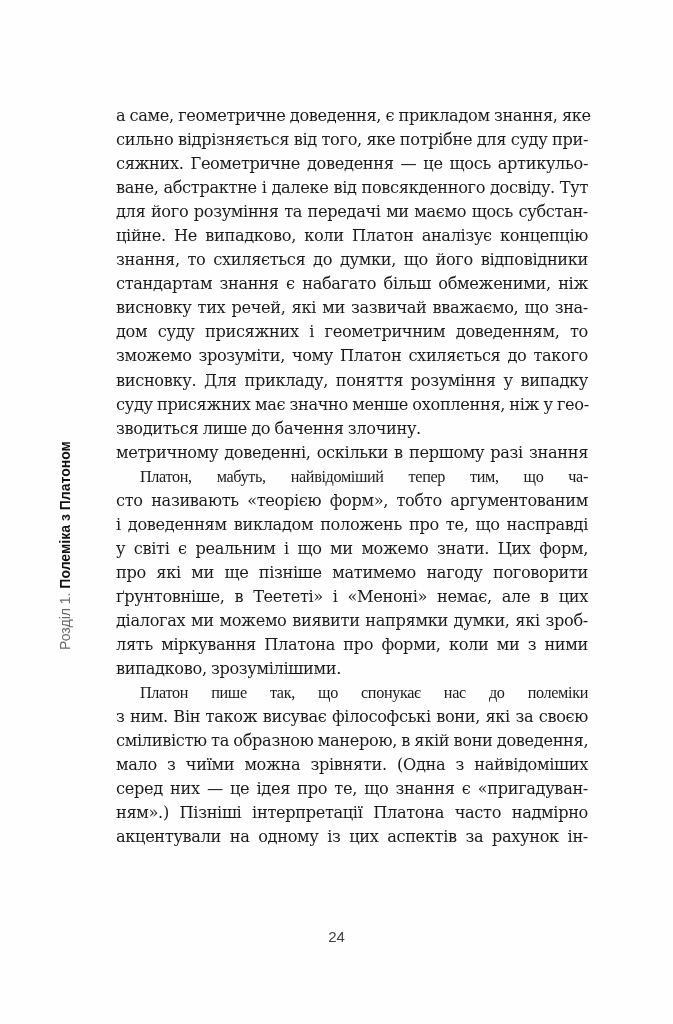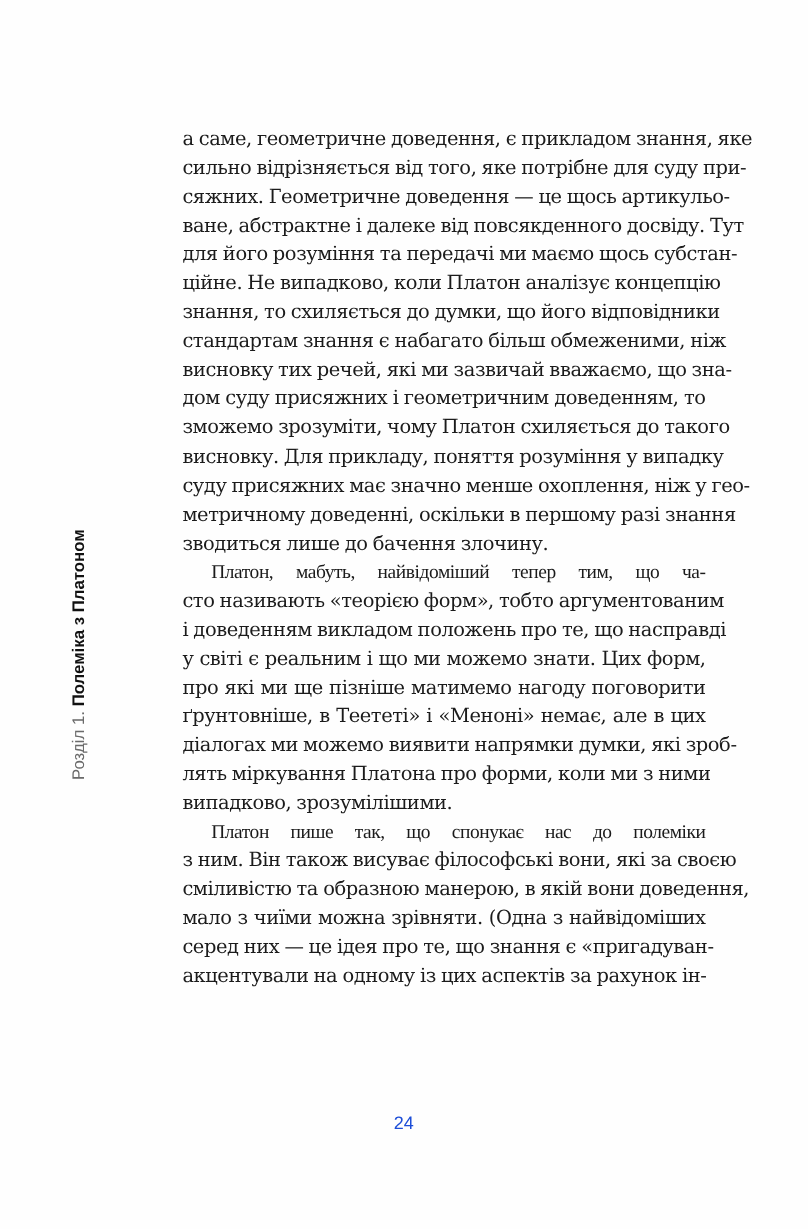--- a/index.html
+++ b/index.html
@@ -30,21 +30,20 @@
       color: #1b1b1b;
       letter-spacing: -0.35px;
       word-spacing: -0.5px;
     }
     .line {
       display: block;
       white-space: nowrap;
       text-align: justify;
       text-align-last: justify;
       height: 24.05px;
-      margin-left: 36px;
     }
     .line.last {
       text-align-last: left;
     }
     .line.indent {
       padding-left: 24px;
       font-family: Liberation Serif, serif;
     }
     .running-head {
       position: absolute;
@@ -67,21 +66,21 @@
       font-weight: bold;
     }
     .page-number {
       position: absolute;
       left: 0;
       width: 673px;
       top: 928px;
       text-align: center;
       font-family: "Liberation Sans", "DejaVu Sans", sans-serif;
       font-size: 15px;
-      color: #1d4ed8;
+      color: #404040;
     }
   </style>
 </head>
 <body>
 
 <div class="page">
 
   <div class="running-head">
     <span class="chapter-num">Розділ 1.</span>
     <span class="chapter-title">Полеміка з Платоном</span>
@@ -94,33 +93,34 @@
       <span class="line">ване, абстрактне і далеке від повсякденного досвіду. Тут</span>
       <span class="line">для його розуміння та передачі ми маємо щось субстан-</span>
       <span class="line">ційне. Не випадково, коли Платон аналізує концепцію</span>
       <span class="line">знання, то схиляється до думки, що його відповідники</span>
       <span class="line">стандартам знання є набагато більш обмеженими, ніж</span>
       <span class="line">висновку тих речей, які ми зазвичай вважаємо, що зна-</span>
       <span class="line">дом суду присяжних і геометричним доведенням, то</span>
       <span class="line">зможемо зрозуміти, чому Платон схиляється до такого</span>
       <span class="line">висновку. Для прикладу, поняття розуміння у випадку</span>
       <span class="line">суду присяжних має значно менше охоплення, ніж у гео-</span>
+      <span class="line last">зводиться лише до бачення злочину.</span>
       <span class="line">метричному доведенні, оскільки в першому разі знання</span>
-      <span class="line last">зводиться лише до бачення злочину.</span>
       <span class="line indent">Платон, мабуть, найвідоміший тепер тим, що ча-</span>
       <span class="line">сто називають «теорією форм», тобто аргументованим</span>
       <span class="line">і доведенням викладом положень про те, що насправді</span>
       <span class="line">у світі є реальним і що ми можемо знати. Цих форм,</span>
       <span class="line">про які ми ще пізніше матимемо нагоду поговорити</span>
       <span class="line">ґрунтовніше, в Теететі» і «Меноні» немає, але в цих</span>
       <span class="line">діалогах ми можемо виявити напрямки думки, які зроб-</span>
       <span class="line">лять міркування Платона про форми, коли ми з ними</span>
       <span class="line last">випадково, зрозумілішими.</span>
       <span class="line indent">Платон пише так, що спонукає нас до полеміки</span>
       <span class="line">з ним. Він також висуває філософські вони, які за своєю</span>
       <span class="line">сміливістю та образною манерою, в якій вони доведення,</span>
       <span class="line">мало з чиїми можна зрівняти. (Одна з найвідоміших</span>
       <span class="line">серед них — це ідея про те, що знання є «пригадуван-</span>
+      <span class="line">ням».) Пізніші інтерпретації Платона часто надмірно</span>
       <span class="line">акцентували на одному із цих аспектів за рахунок ін-</span>
     </div>
 
   <div class="page-number">24</div>
 </div>
 
 </body></html>

